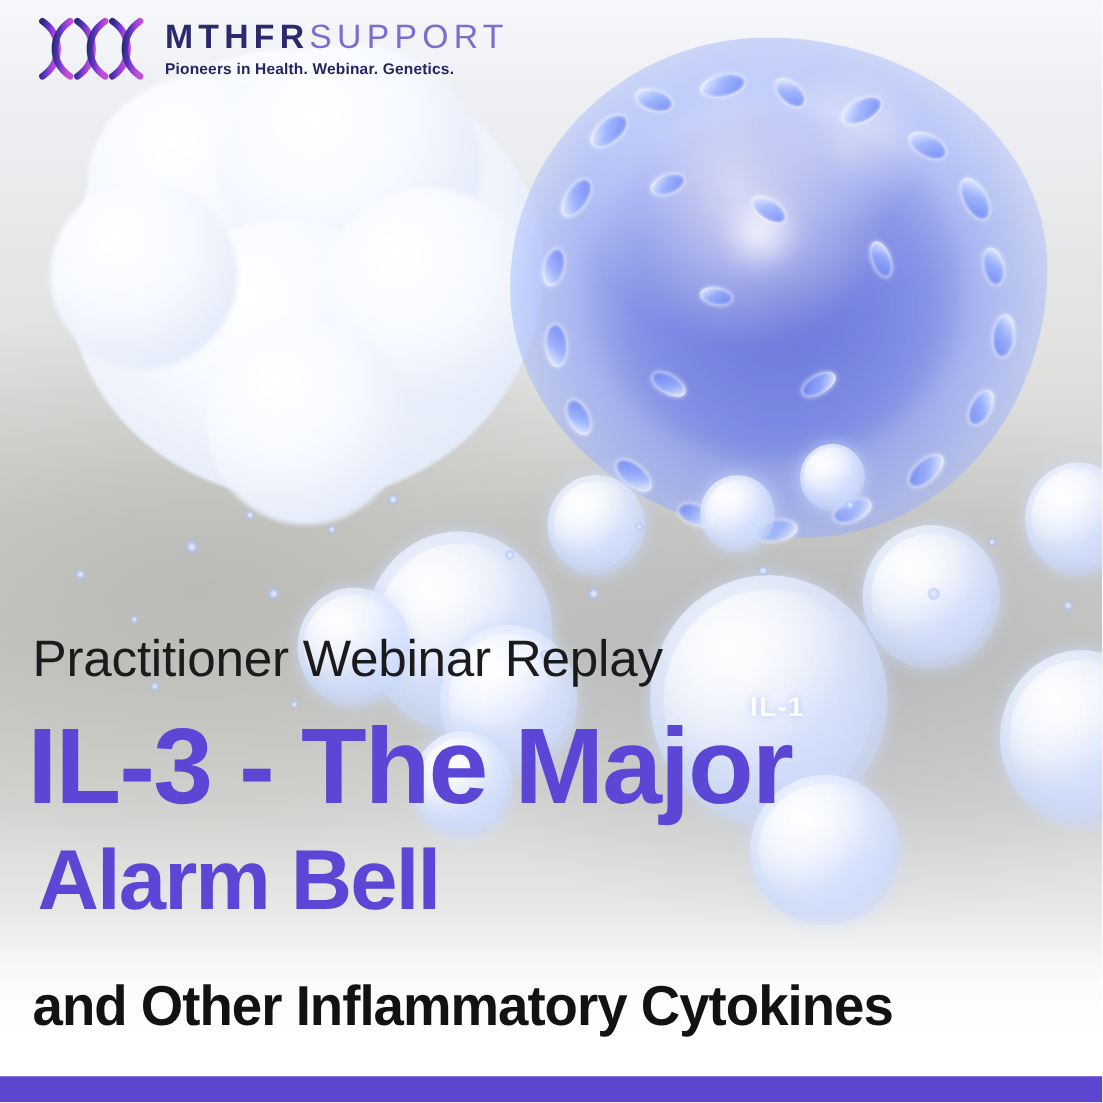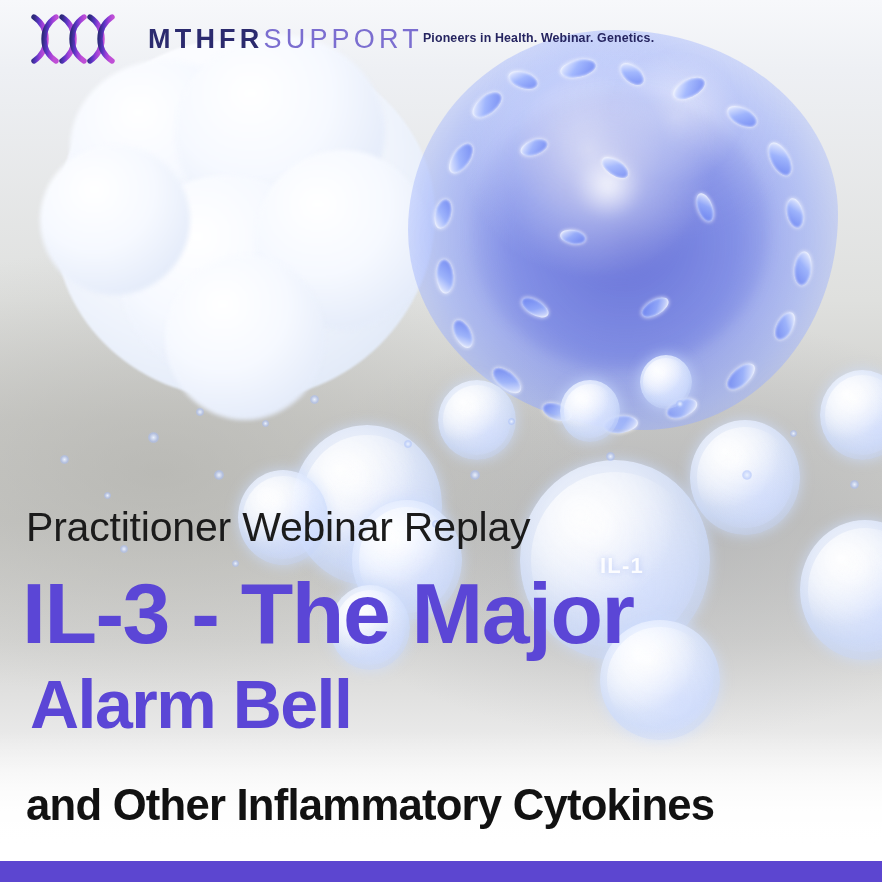--- a/index.html
+++ b/index.html
@@ -130,21 +130,21 @@
   
   .logo {
     position: absolute;
     left: 28px; top: 12px;
     display: flex;
     align-items: center;
     gap: 12px;
     z-index: 20;
   }
   .logo-mark { width: 92px; height: 54px; display: block; }
-  .logo-text { display: flex; justify-content: center; margin-left: 16px; }
+  .logo-text { display: flex; flex-direction: column; justify-content: center; }
   .logo-word { display: flex; align-items: baseline; }
   .logo-mthfr {
     font-size: 27px;
     font-weight: bold;
     letter-spacing: 4.2px;
     color: #2b2a6e;
     line-height: 1;
   }
   .logo-support {
     font-size: 27px;

